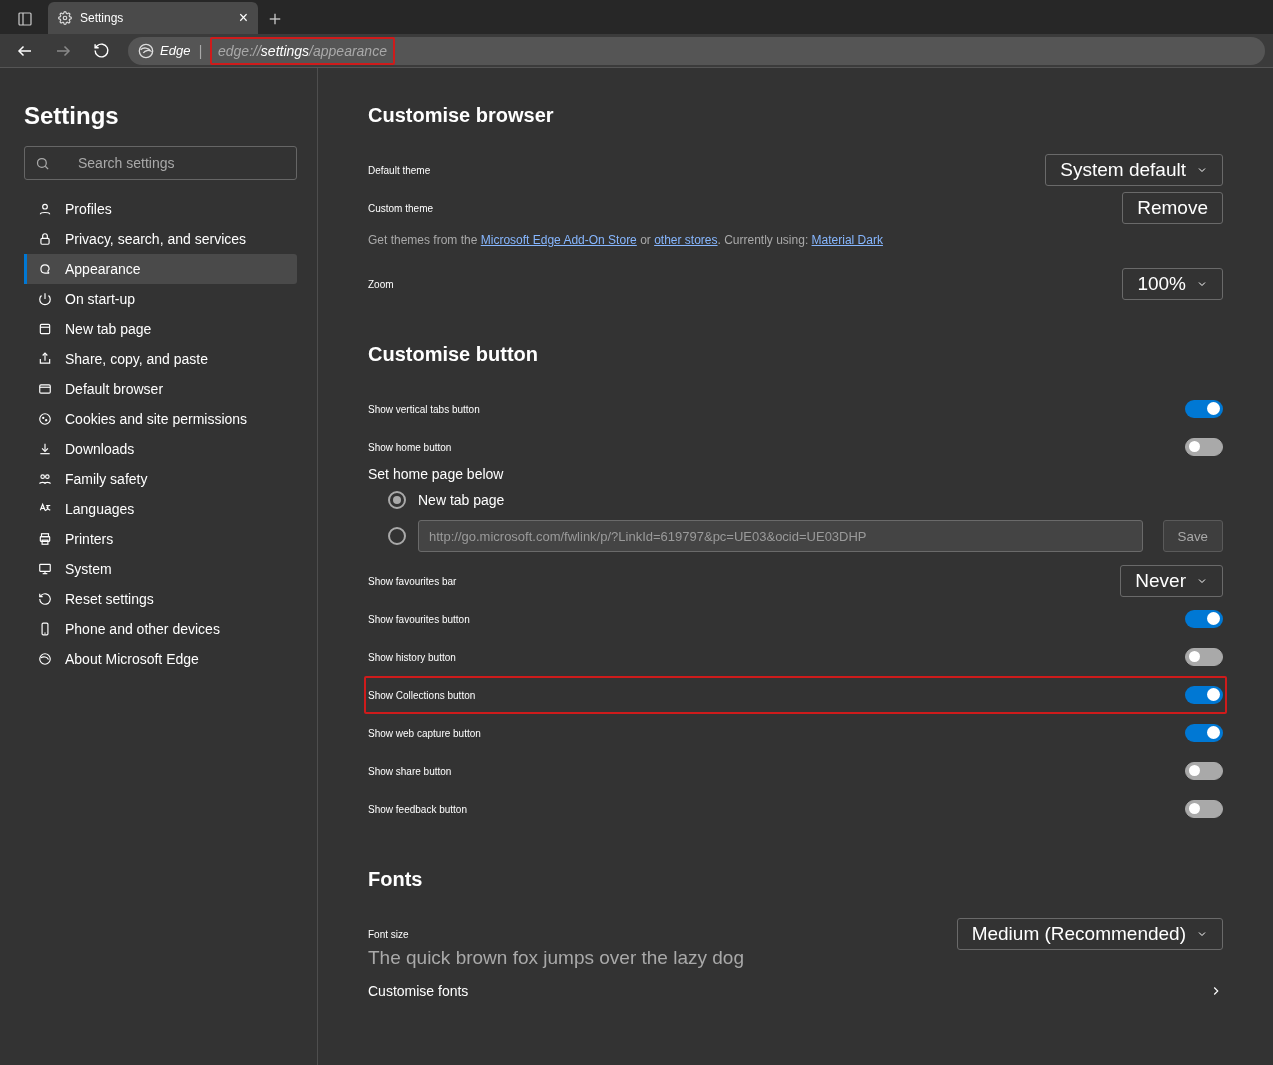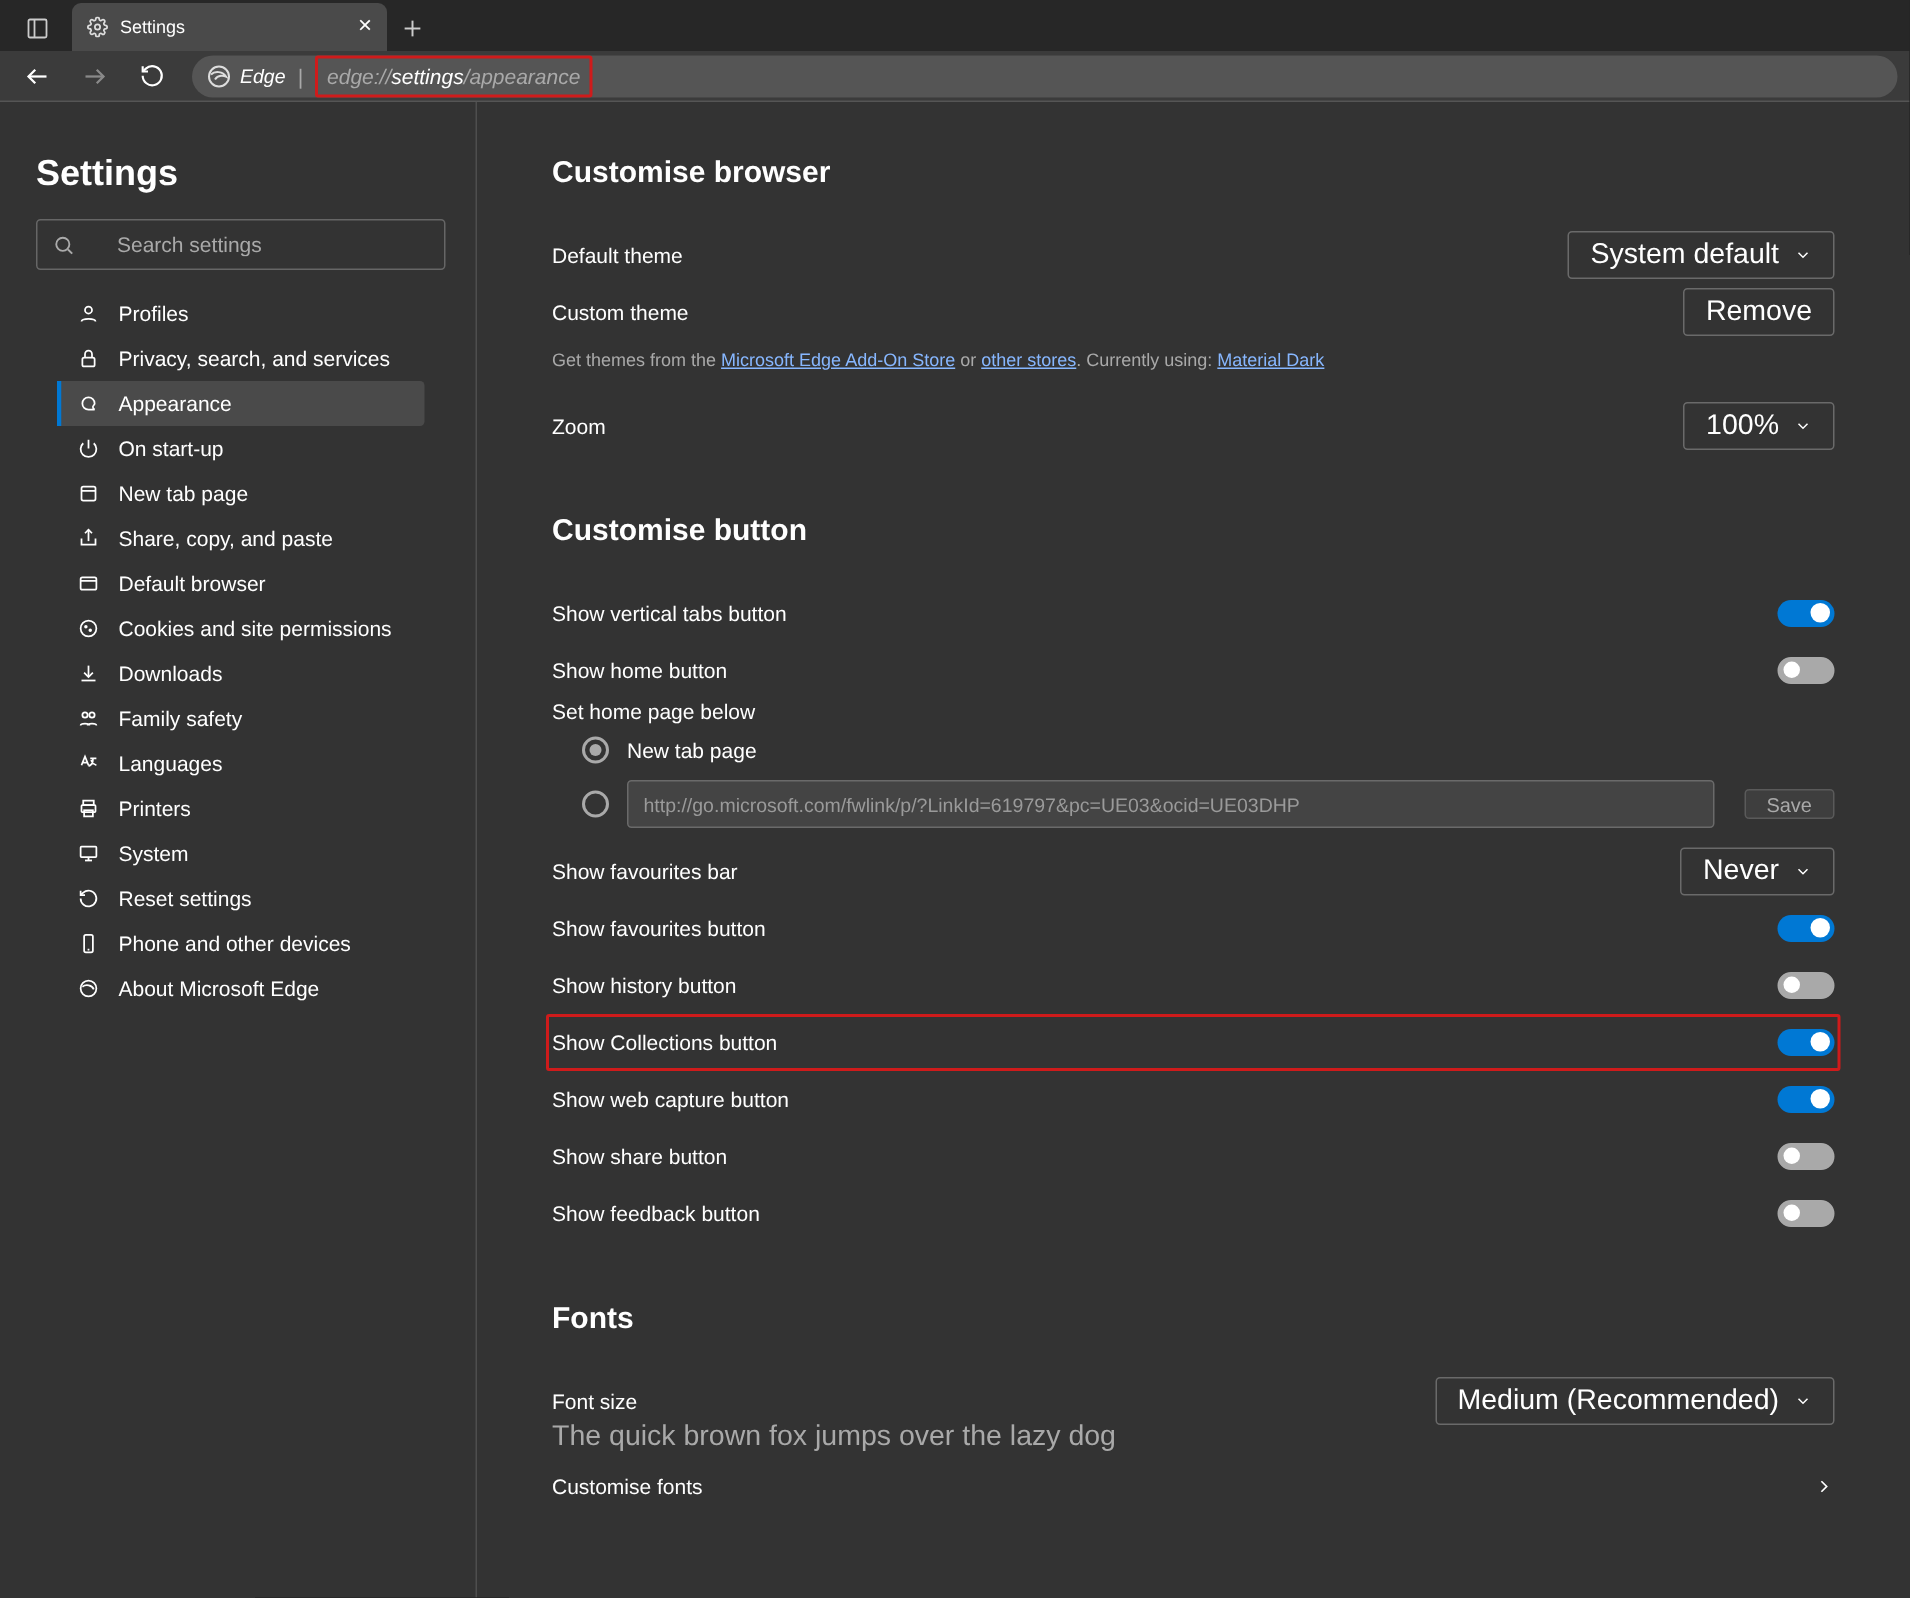--- a/index.html
+++ b/index.html
@@ -72,38 +72,38 @@
   .search{
     display:flex;align-items:center;gap:26px;
     border:1px solid #666;height:34px;border-radius:3px;
     padding:0 10px;margin-bottom:14px;
   }
   .search input{
     flex:1;background:transparent;border:0;outline:0;color:var(--text);
     font-size:14px;
   }
   .search input::placeholder{color:var(--text-dim)}
-  .nav{list-style:none;margin:14px;padding:0}
+  .nav{list-style:none;margin:0;padding:0}
   .nav li{
     display:flex;align-items:center;gap:12px;height:30px;
     padding:0 10px;border-left:3px solid transparent;border-radius:0 3px 3px 0;
     cursor:pointer;
   }
   .nav li.active{background:var(--bg-hover);border-left-color:var(--accent)}
   .nav .nic{width:16px;height:16px;display:inline-flex;align-items:center;justify-content:center;color:var(--text)}
   
   .content{flex:1;padding:26px 50px 24px 50px;overflow:auto}
   .content h2{font-size:20px;font-weight:600;margin:10px 0 24px 0}
   .section{margin-bottom:40px}
   .row{
     display:flex;align-items:center;justify-content:space-between;
     min-height:38px;
   }
   .row.hl{border:2px solid var(--hl);border-radius:2px;padding:0 2px;margin:0 -4px}
-  .row .label{font-size:14px}
+  .row .label{font-size:10px}
   .ctl-btn{
     border:1px solid var(--border);background:transparent;color:var(--text);
     height:32px;padding:0 14px;border-radius:3px;font-size:19px;
     display:inline-flex;align-items:center;gap:10px;cursor:pointer;
   }
   .chev{display:inline-block}
   .theme-note{font-size:12px;color:var(--text-dim);margin:6px 0 18px 0}
   .theme-note a{color:var(--link);text-decoration:underline}
   
   .toggle{position:relative;width:38px;height:18px;border-radius:9px;cursor:pointer}
@@ -117,21 +117,21 @@
   .radio-row{display:flex;align-items:center;gap:12px;height:36px}
   .radio{width:18px;height:18px;border-radius:50%;border:2px solid var(--text-dim);position:relative}
   .radio.sel{border-color:var(--text-dim)}
   .radio.sel::after{content:"";position:absolute;inset:3px;border-radius:50%;background:var(--text-dim)}
   .url-input{
     flex:1;border:1px solid var(--border);background:var(--bg-input);
     color:var(--text-dim);height:32px;border-radius:3px;padding:0 10px;font-size:13px;
   }
   .url-input::placeholder{color:#9a9a9a}
   .save-btn{
-    border:1px solid #5a5a5a;background:#3e3e3e;height:20px;
+    border:1px solid #5a5a5a;background:#3e3e3e;height:32px;
     padding:0 14px;border-radius:3px;color:var(--text-dim);margin-left:8px;cursor:default;
   }
   .font-sample{color:var(--text-dim);font-size:19px;margin-top:-6px}
   .link-row{display:flex;align-items:center;justify-content:space-between;height:44px;cursor:pointer}
   svg{display:block}
 </style>
 </head>
 <body>
 
 <div class="tabstrip">

